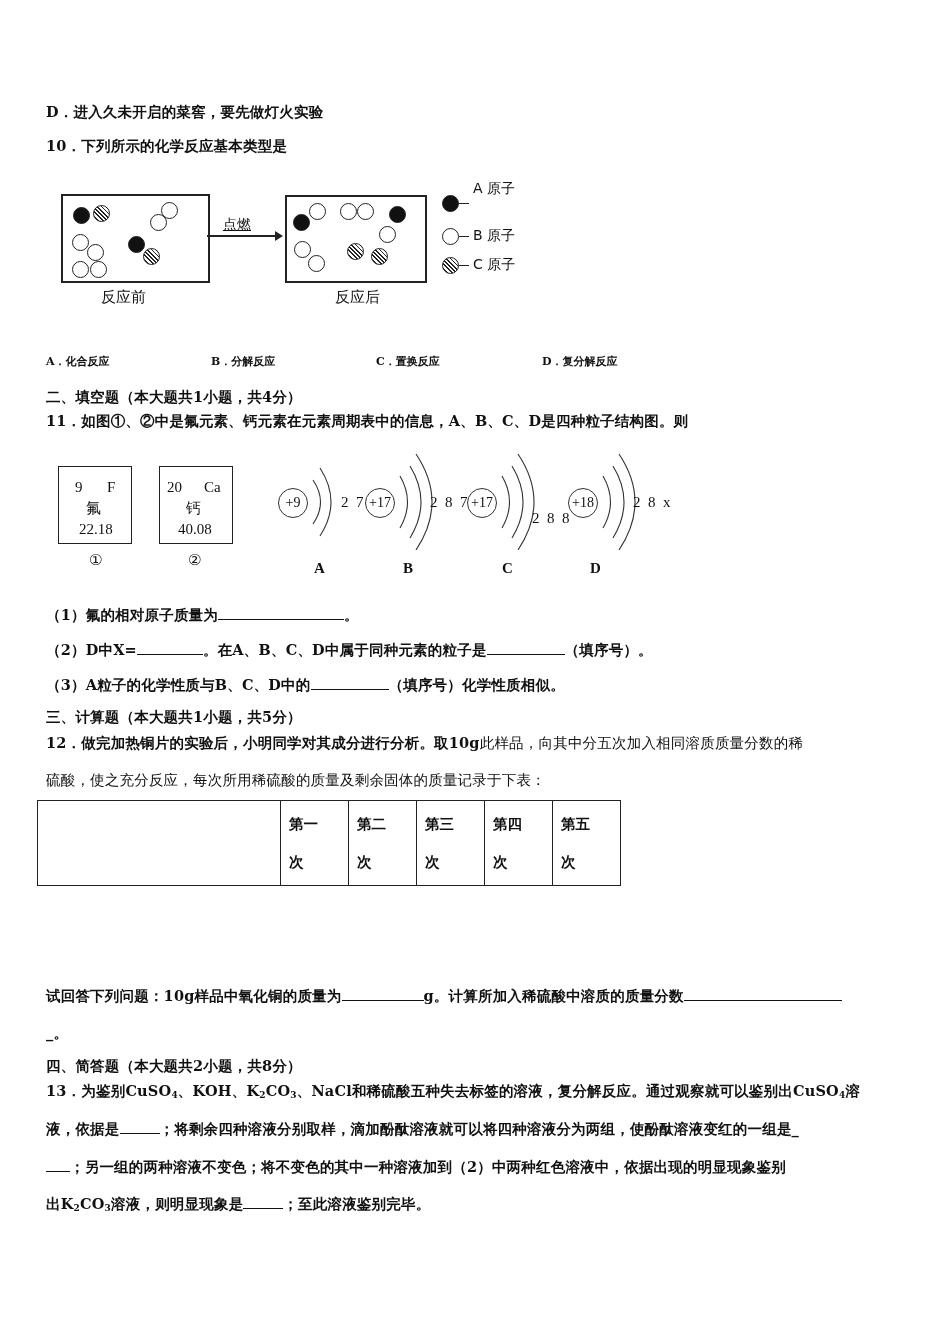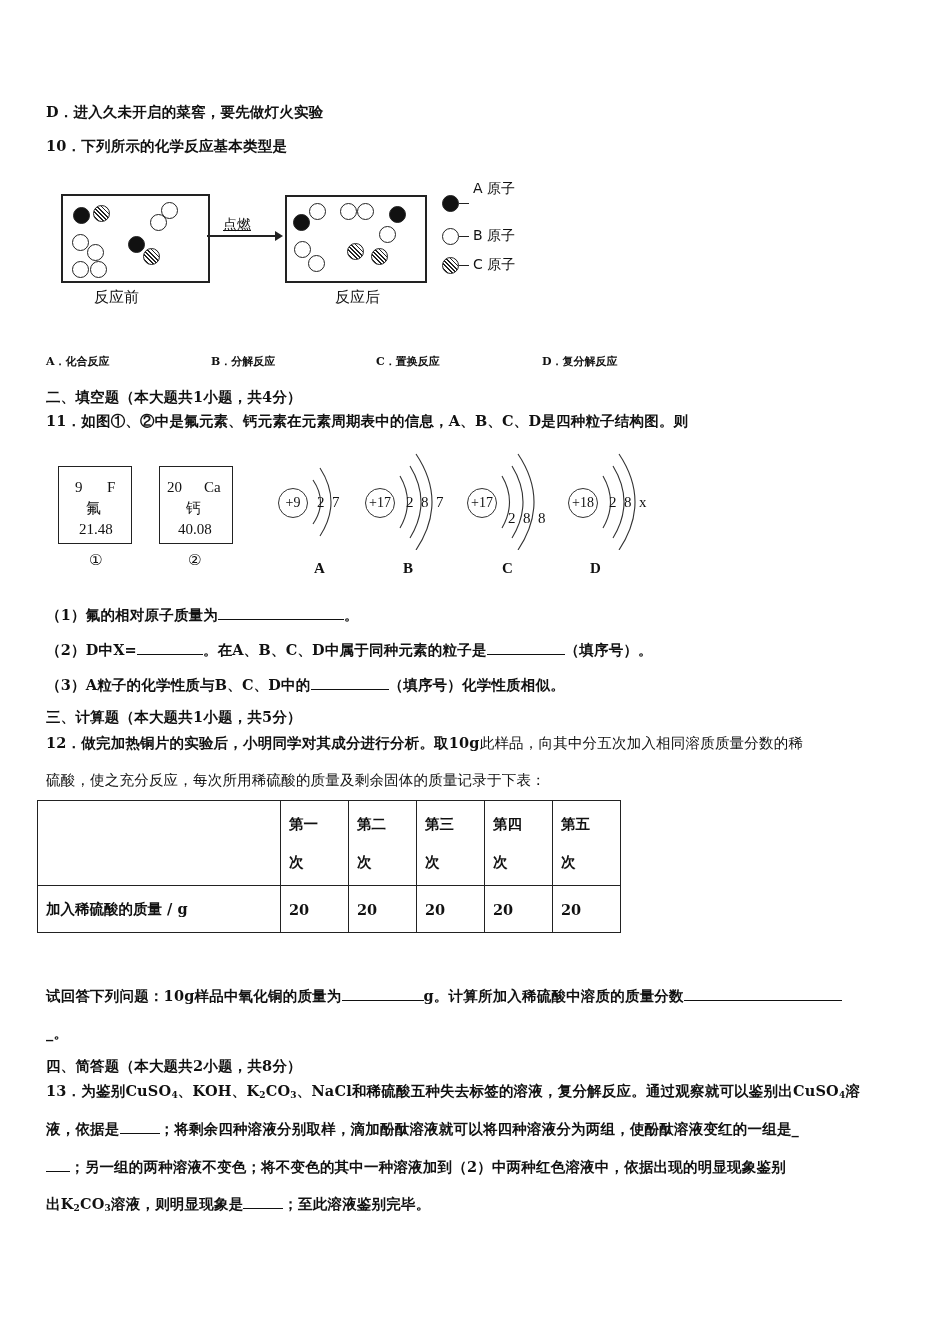--- a/index.html
+++ b/index.html
@@ -20,21 +20,21 @@
     .legend { position: absolute; font-size: 14px; font-family: "DejaVu Sans", sans-serif; }
 
     
     .pcell { position: absolute; width: 74px; height: 78px; border: 1.5px solid #222; box-sizing: border-box; font-family: "Liberation Serif", serif; font-size: 15px; }
     .pcell span { position: absolute; }
     .circ { position: absolute; font-size: 15px; font-family: "DejaVu Sans", sans-serif; }
 
     
     .nuc { position: absolute; width: 30px; height: 30px; border: 1.4px solid #333; border-radius: 50%; box-sizing: border-box;
            font-family: "Liberation Serif", serif; font-size: 14px; text-align: center; line-height: 28px; }
-    .shell { position: absolute; font-family: "Liberation Serif", serif; font-size: 15px; }
+    .shell { position: absolute; font-family: "Liberation Serif", serif; font-size: 15px; margin-left: 24px; }
     .plabel { position: absolute; font-family: "Liberation Serif", serif; font-size: 15px; font-weight: bold; }
 
     table.data { position: absolute; left: 37px; top: 800px; border-collapse: collapse; font-size: 14.5px; font-weight: bold; }
     table.data td { border: 1.2px solid #222; padding: 0 8px; vertical-align: middle; }
     table.data tr.hdr td { height: 84px; }
     table.data tr.r td { height: 46px; }
     .hcell { line-height: 38px; }
   </style>
 </head>
 <body>
@@ -65,21 +65,21 @@
     <div class="atom" style="left:22px;top:6px"></div>
     <div class="atom" style="left:53px;top:6px"></div>
     <div class="atom" style="left:70px;top:6px"></div>
     <div class="atom a" style="left:102px;top:9px"></div>
     <div class="atom" style="left:92px;top:29px"></div>
     <div class="atom" style="left:7px;top:44px"></div>
     <div class="atom" style="left:21px;top:58px"></div>
     <div class="atom c" style="left:60px;top:46px"></div>
     <div class="atom c" style="left:84px;top:51px"></div>
   </div>
-  <div class="cap" style="left:94px;top:288px">反应前</div>
+  <div class="cap" style="left:101px;top:288px">反应前</div>
   <div class="cap" style="left:335px;top:288px">反应后</div>
 
   <div>
     <div class="atom a" style="left:442px;top:195px"></div>
     <div style="position:absolute;left:459px;top:203px;width:10px;height:1.2px;background:#222"></div>
     <div class="legend" style="left:473px;top:180px">A 原子</div>
     <div class="atom" style="left:442px;top:228px"></div>
     <div style="position:absolute;left:459px;top:236px;width:10px;height:1.2px;background:#222"></div>
     <div class="legend" style="left:473px;top:227px">B 原子</div>
     <div class="atom c" style="left:442px;top:257px"></div>
@@ -93,21 +93,21 @@
 <div class="opt" style="left:376px">C．置换反应</div>
 <div class="opt" style="left:542px">D．复分解反应</div>
 
 <div class="line" style="top:388px">二、填空题（本大题共1小题，共4分）</div>
 <div class="line" style="top:412px">11．如图①、②中是氟元素、钙元素在元素周期表中的信息，A、B、C、D是四种粒子结构图。则</div>
 
 <div class="pcell" style="left:58px;top:466px">
   <span style="left:16px;top:12px">9</span>
   <span style="left:48px;top:12px">F</span>
   <span style="left:27px;top:32px">氟</span>
-  <span style="left:20px;top:54px">21.48</span>
+  <span style="left:20px;top:54px">22.18</span>
 </div>
 <div class="circ" style="left:89px;top:551px">①</div>
 
 <div class="pcell" style="left:159px;top:466px">
   <span style="left:7px;top:12px">20</span>
   <span style="left:44px;top:12px">Ca</span>
   <span style="left:26px;top:32px">钙</span>
   <span style="left:18px;top:54px">40.08</span>
 </div>
 <div class="circ" style="left:188px;top:551px">②</div>
@@ -176,28 +176,20 @@
     <td style="width:51px">
           <div class="hcell"><span>第三</span><br><span>次</span></div>
         </td>
     <td style="width:51px">
           <div class="hcell"><span>第四</span><br><span>次</span></div>
         </td>
     <td style="width:51px">
           <div class="hcell"><span>第五</span><br><span>次</span></div>
         </td>
   </tr>
-  <tr class="r">
-    <td>加入稀硫酸的质量 / g</td>
-    <td>20</td>
-    <td>20</td>
-    <td>20</td>
-    <td>20</td>
-    <td>20</td>
-  </tr>
 </tbody>
   </table>
 
 <div class="line" style="top:986px">
   <span>试回答下列问题：10g样品中氧化铜的质量为</span><span class="blank" style="width:82px"></span><span>g。计算所加入稀硫酸中溶质的质量分数</span><span class="blank" style="width:158px"></span>
 </div>
 <div class="line" style="top:1024px">_。</div>
 
 <div class="line" style="top:1057px">四、简答题（本大题共2小题，共8分）</div>
 <div class="line" style="top:1082px">

